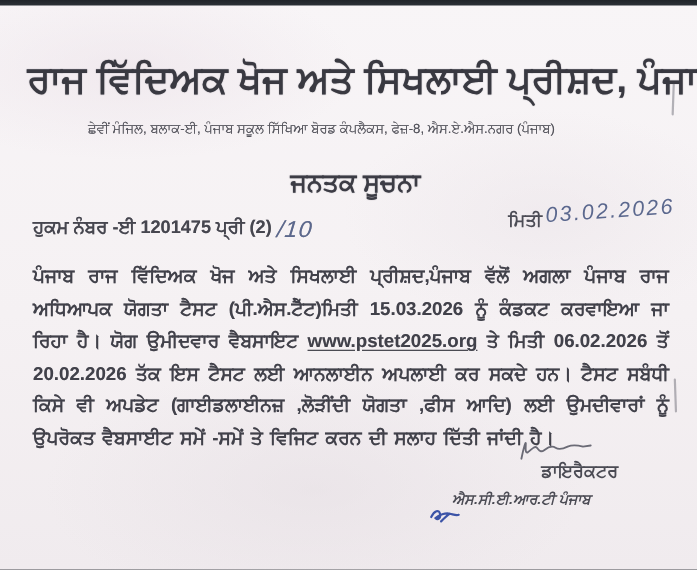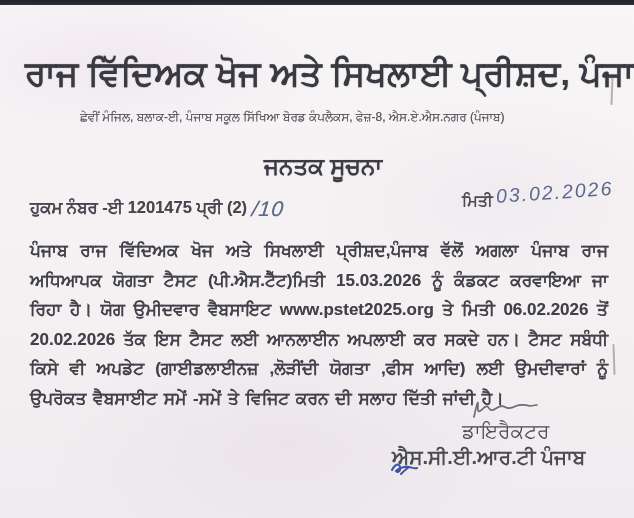--- a/index.html
+++ b/index.html
@@ -52,29 +52,29 @@
   .date-value{
     display:inline-block;font-size:19.5px;letter-spacing:2px;
     transform:rotate(-4deg) translateY(-3px);transform-origin:left bottom;
   }
   .body-text{
     position:absolute;left:30px;top:236px;width:578px;
     margin:0;font-size:17px;line-height:29.5px;
     text-align:justify;word-spacing:2px;color:#41414a;font-weight:600;
     text-shadow:0 0 .6px rgba(65,65,74,.45);
   }
-  .weblink{color:inherit;text-underline-offset:3px;font-weight:700;}
+  .weblink{color:inherit;text-decoration:underline;text-underline-offset:3px;font-weight:700;}
   .sig-squiggle{position:absolute;left:468px;top:397px;}
   .sig-title{
-    position:absolute;left:462px;top:420px;width:100px;text-align:left;
-    font-size:20px;font-weight:400;color:#4b4b54;
+    position:absolute;left:462px;top:420px;width:100px;text-align:right;
+    font-size:16px;font-weight:700;color:#4b4b54;
   }
   .sig-org{
-    position:absolute;left:392px;top:446px;width:175px;
-    font-size:20px;font-weight:600;color:#4b4b54;white-space:nowrap;
+    position:absolute;left:411px;top:446px;width:175px;
+    font-size:13px;font-weight:600;color:#4b4b54;white-space:nowrap;font-style:italic;
   }
   .ink-scribble{position:absolute;left:390px;top:460px;}
   .artifact{position:absolute;width:2px;background:rgba(84,84,96,.42);border-radius:2px;}
   .artifact.a1{left:611px;top:76px;height:29px;transform:rotate(2deg);}
   .artifact.a2{left:613px;top:344px;height:31px;transform:rotate(-2deg);}
 </style>
 </head>
 <body>
 
 <div class="scan">

